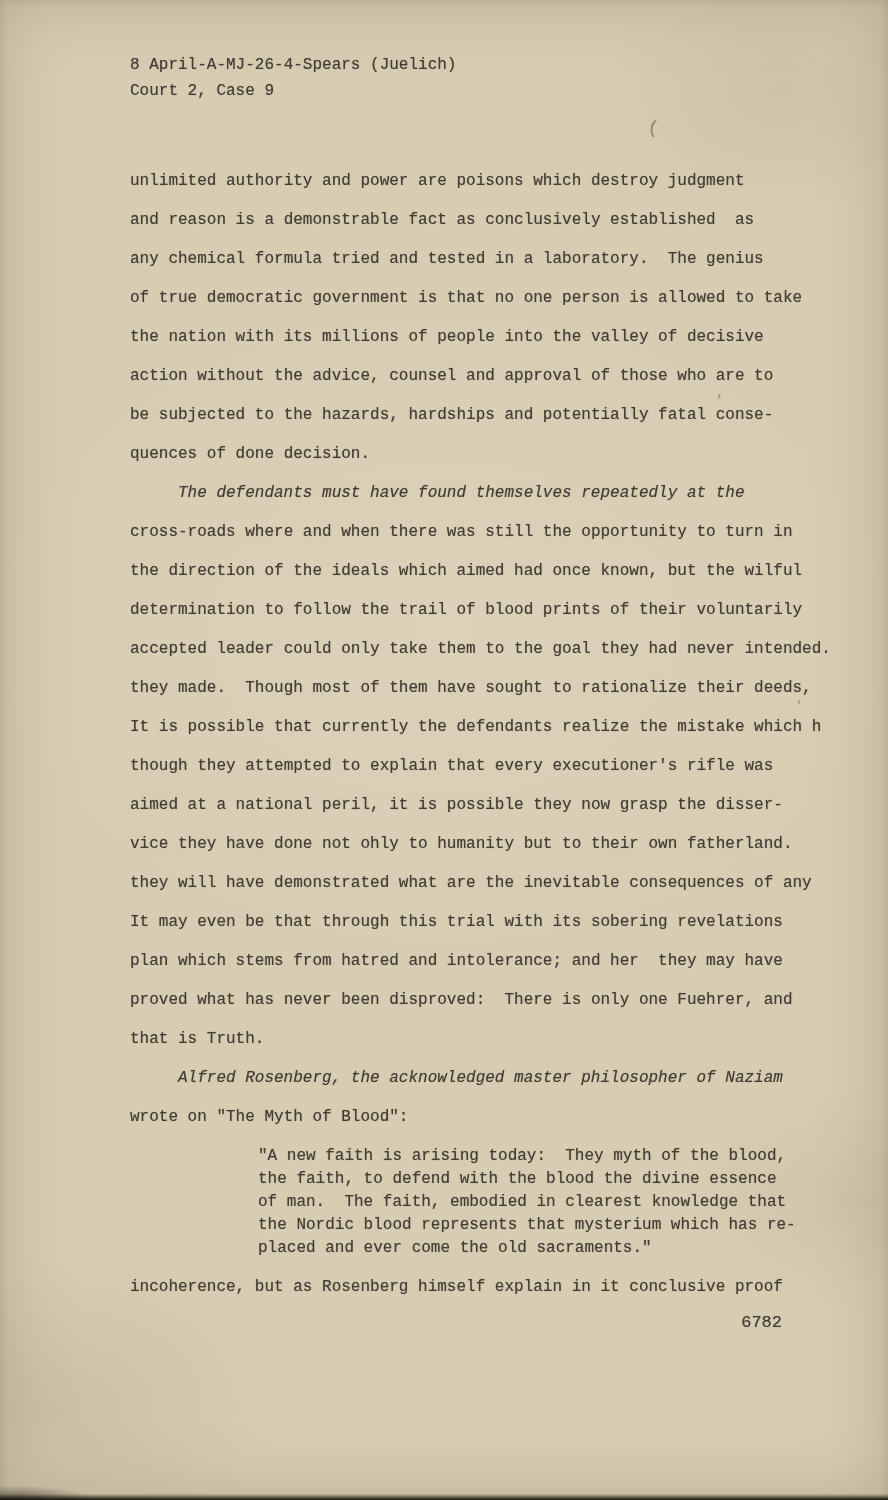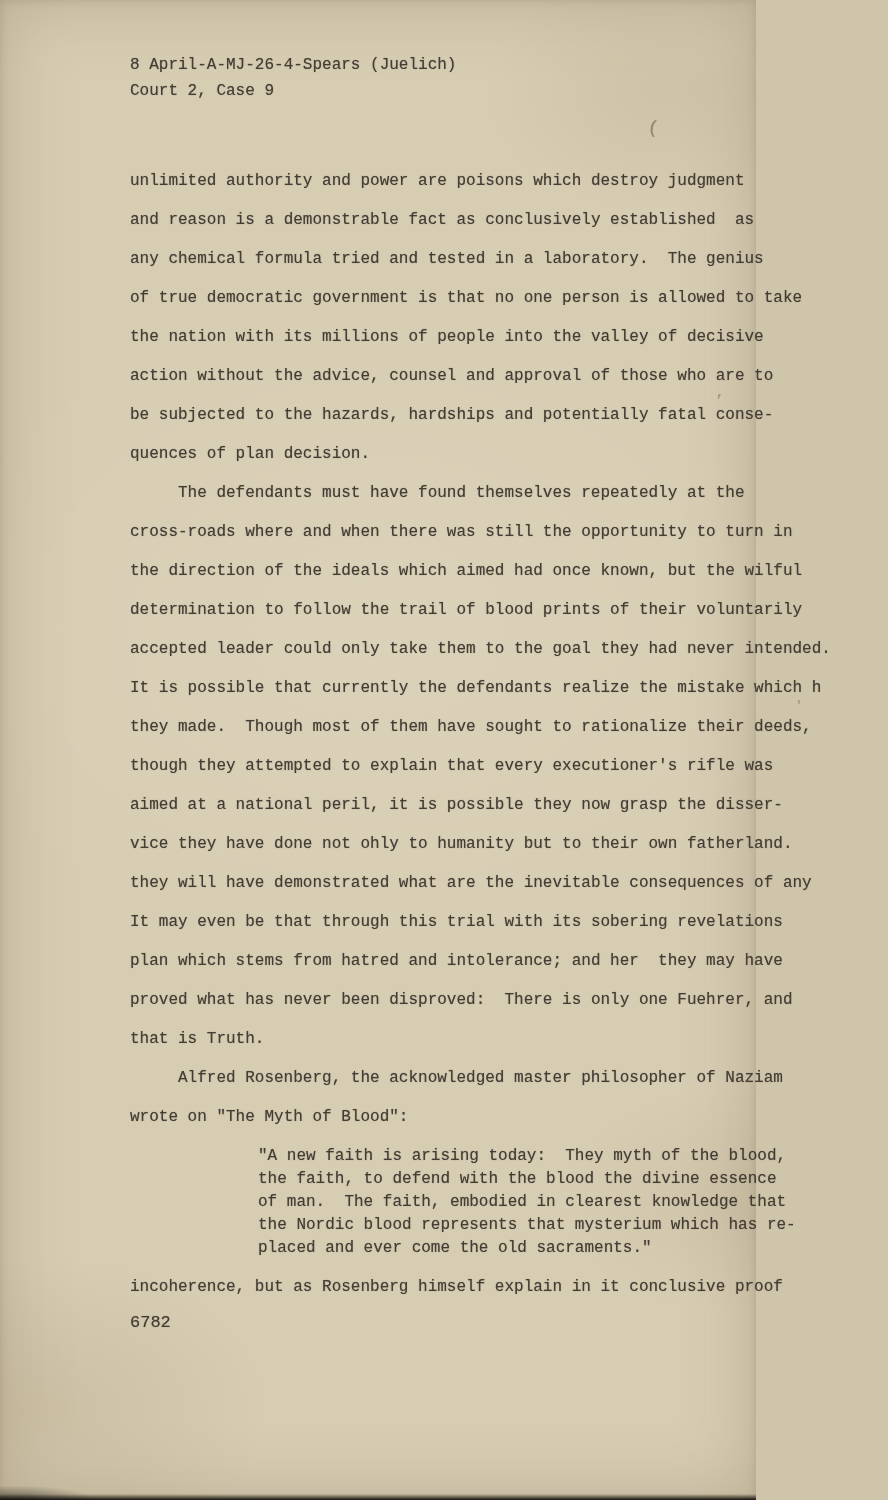--- a/index.html
+++ b/index.html
@@ -4,21 +4,21 @@
 <style>
   html, body { margin: 0; padding: 0; }
   body {
     width: 888px; height: 1500px;
     background: #cfc5aa;
     font-family: "Liberation Mono", "DejaVu Sans Mono", monospace;
     overflow: hidden;
   }
   .page {
     position: relative;
-    width: 756px; height: 1500px;
+    width: 888px; height: 1500px;
     background:
       radial-gradient(ellipse 700px 500px at 50% 42%, rgba(255,252,238,0.10), rgba(255,252,238,0) 70%),
       radial-gradient(ellipse 260px 180px at 88% 6%, rgba(150,130,95,0.14), rgba(150,130,95,0) 70%),
       radial-gradient(ellipse 320px 220px at 6% 94%, rgba(140,120,85,0.16), rgba(140,120,85,0) 70%),
       radial-gradient(ellipse 240px 160px at 96% 80%, rgba(150,132,98,0.12), rgba(150,132,98,0) 70%),
       #d7cdb3;
     box-shadow:
       inset 0 0 70px rgba(115,100,72,0.30),
       inset 0 0 10px rgba(100,88,64,0.22);
   }
@@ -32,24 +32,24 @@
     text-shadow: 0 0 1px rgba(68,61,52,0.55);
   }
   .header-block { line-height: 26px; }
   .doc-blocks { margin-top: 58px; }
   .block.paragraph { line-height: 39px; }
   .block.quote {
     line-height: 23px;
     margin: 8px 0 8px 128px;
   }
   .line { white-space: pre; }
-  .line.first { padding-left: 48px; }
+  .line.first { padding-left: 48px; font-style: italic; }
   .page-num {
     margin-top: 6px;
-    text-align: left;
+    text-align: right;
     padding-right: 56px; 
     line-height: 20px;
     font-size: 17px;
     font-family: Liberation Mono, monospace;
   }
   .bottom-edge {
     position: absolute;
     left: 0; right: 0; bottom: 0;
     height: 6px;
     background: linear-gradient(to top, #16130e 0%, rgba(22,19,14,0.55) 45%, rgba(22,19,14,0) 100%);
@@ -78,30 +78,30 @@
 
     <div class="doc-blocks">
         <div class="block paragraph">
           <div class="line">unlimited authority and power are poisons which destroy judgment</div>
           <div class="line">and reason is a demonstrable fact as conclusively established  as</div>
           <div class="line">any chemical formula tried and tested in a laboratory.  The genius</div>
           <div class="line">of true democratic government is that no one person is allowed to take</div>
           <div class="line">the nation with its millions of people into the valley of decisive</div>
           <div class="line">action without the advice, counsel and approval of those who are to</div>
           <div class="line">be subjected to the hazards, hardships and potentially fatal conse-</div>
-          <div class="line">quences of plan decision.</div>
+          <div class="line">quences of done decision.</div>
         </div>
         <div class="block paragraph">
           <div class="line first">The defendants must have found themselves repeatedly at the</div>
           <div class="line">cross-roads where and when there was still the opportunity to turn in</div>
           <div class="line">the direction of the ideals which aimed had once known, but the wilful</div>
           <div class="line">determination to follow the trail of blood prints of their voluntarily</div>
           <div class="line">accepted leader could only take them to the goal they had never intended.</div>
+          <div class="line">they made.  Though most of them have sought to rationalize their deeds,</div>
           <div class="line">It is possible that currently the defendants realize the mistake which h</div>
-          <div class="line">they made.  Though most of them have sought to rationalize their deeds,</div>
           <div class="line">though they attempted to explain that every executioner's rifle was</div>
           <div class="line">aimed at a national peril, it is possible they now grasp the disser-</div>
           <div class="line">vice they have done not ohly to humanity but to their own fatherland.</div>
           <div class="line">they will have demonstrated what are the inevitable consequences of any</div>
           <div class="line">It may even be that through this trial with its sobering revelations</div>
           <div class="line">plan which stems from hatred and intolerance; and her  they may have</div>
           <div class="line">proved what has never been disproved:  There is only one Fuehrer, and</div>
           <div class="line">that is Truth.</div>
         </div>
         <div class="block paragraph">

